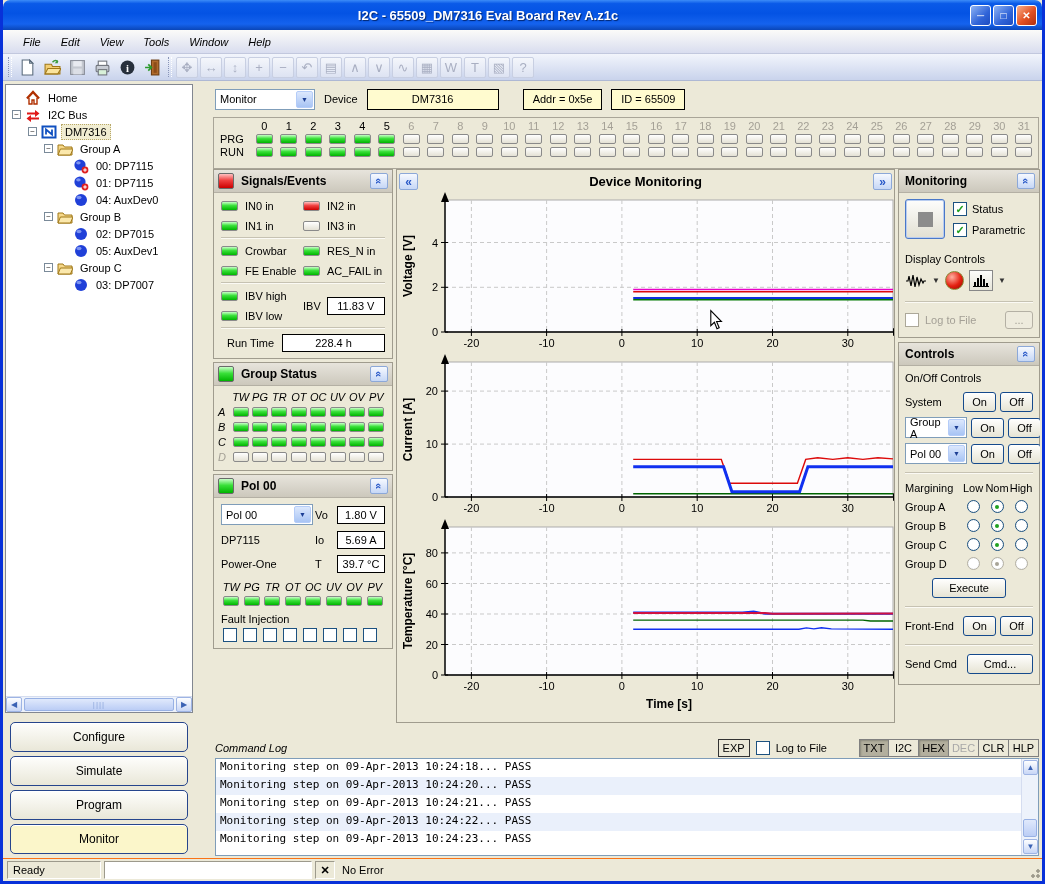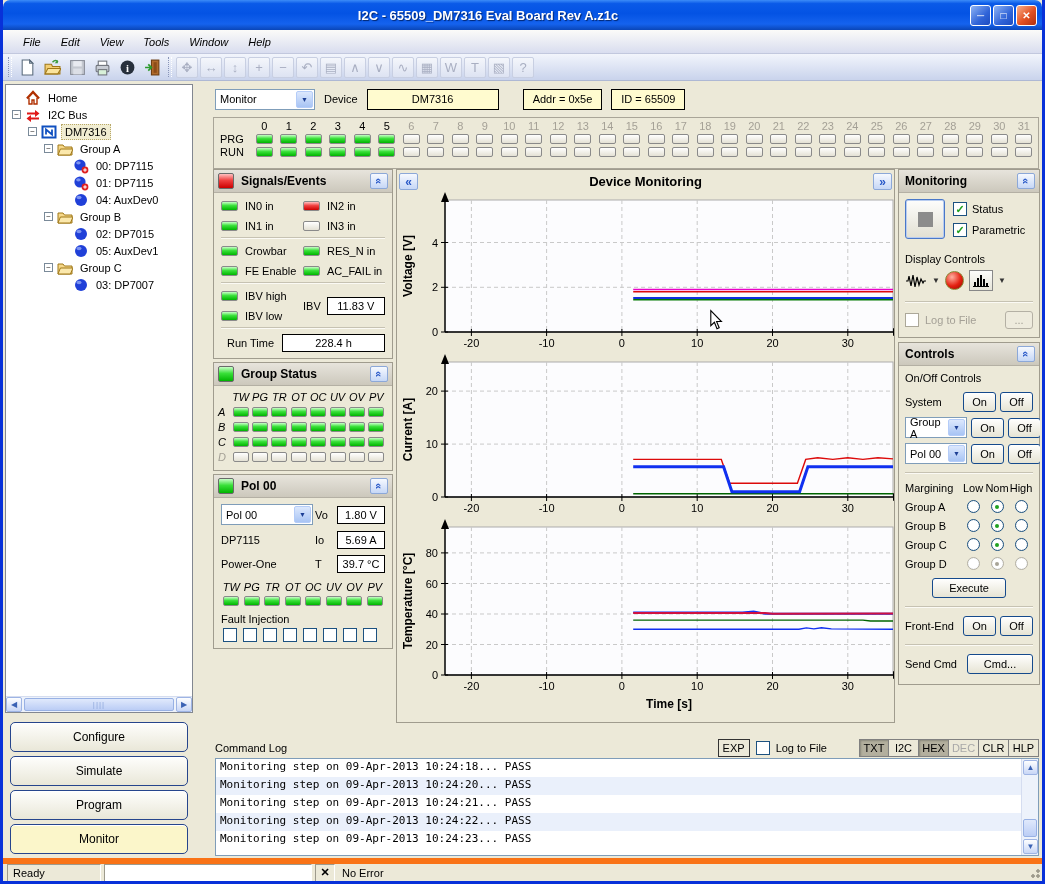--- a/index.html
+++ b/index.html
@@ -121,36 +121,36 @@
   .marg-grid .mlab{justify-self:start;}
   .radio{width:13px;height:13px;border:1px solid #1C5180;border-radius:50%;background:radial-gradient(#fff 55%,#DCE4EC);position:relative;}
   .radio.sel::after{content:"";position:absolute;left:3.5px;top:3.5px;width:4px;height:4px;border-radius:50%;background:#21A121;}
   .radio.dis{border-color:#B4B0A4;}
   .radio.dis.sel::after{background:#A8A498;}
   .exec-wrap{display:flex;justify-content:center;margin:8px 0 2px 0;}
   .exec-wrap .xpbtn{width:74px;}
   
   .logsec{flex:0 0 118px;margin:15px 1px 2px 2px;display:flex;flex-direction:column;}
   .log-head{height:20px;flex:0 0 20px;display:flex;align-items:center;gap:6px;}
-  .log-title{flex:1;}
+  .log-title{flex:1;font-style:italic;}
   .expbtn{height:18px;padding:0 4px;border:1px solid #333;background:#ECE9D8;display:grid;place-items:center;}
   .logbtns{display:flex;margin-left:26px;}
   .logbtn{width:30px;height:18px;border:1px solid #808080;border-left-width:0;display:grid;place-items:center;background:#ECE9D8;}
   .logbtn:first-child{border-left-width:1px;}
   .logbtn.pressed{background:#B3AF9E;box-shadow:inset 1px 1px 2px #8A887C;}
   .logbtn.disabled{color:#A8A8A8;}
   .log-box{flex:1;background:#fff;border:1px solid #7F9DB9;display:flex;overflow:hidden;}
   .log-lines{flex:1;font-family:"DejaVu Sans Mono",monospace;font-size:11px;}
   .log-line{height:18px;line-height:15.5px;padding-left:4px;white-space:pre;}
   .log-line:nth-child(even){background:#EAF0FB;}
   .vscroll{width:17px;flex:0 0 17px;background:#EDF2FB;border-left:1px solid #D5DDF0;display:flex;flex-direction:column;}
   .vscroll .sbtn{width:15px;margin:1px;}
   .vfill{flex:1;}
   
-  .statusbar{height:23px;flex:0 0 23px;display:flex;align-items:center;gap:3px;padding:2px 1px 2px 4px;background:#ECE9D8;border-top:6px solid #f97316;}
+  .statusbar{height:23px;flex:0 0 23px;display:flex;align-items:center;gap:3px;padding:2px 1px 2px 4px;background:#ECE9D8;border-top:1px solid #f97316;}
   .sb-sec{height:18px;display:flex;align-items:center;padding:0 5px;
     border:1px solid;border-color:#9D9A8C #FFFFFF #FFFFFF #9D9A8C;}
   .sb-ready{width:94px;}
   .sb-prog{width:208px;background:#fff;}
   .sb-x{width:20px;justify-content:center;font-weight:bold;padding:0;}
   .sb-err{flex:1;border:none;padding-left:4px;}
   .grip{width:12px;height:12px;align-self:flex-end;
     background:
      radial-gradient(circle at 9px 9px,#9D9A8C 1.5px,transparent 2px),
      radial-gradient(circle at 9px 4px,#9D9A8C 1.5px,transparent 2px),

